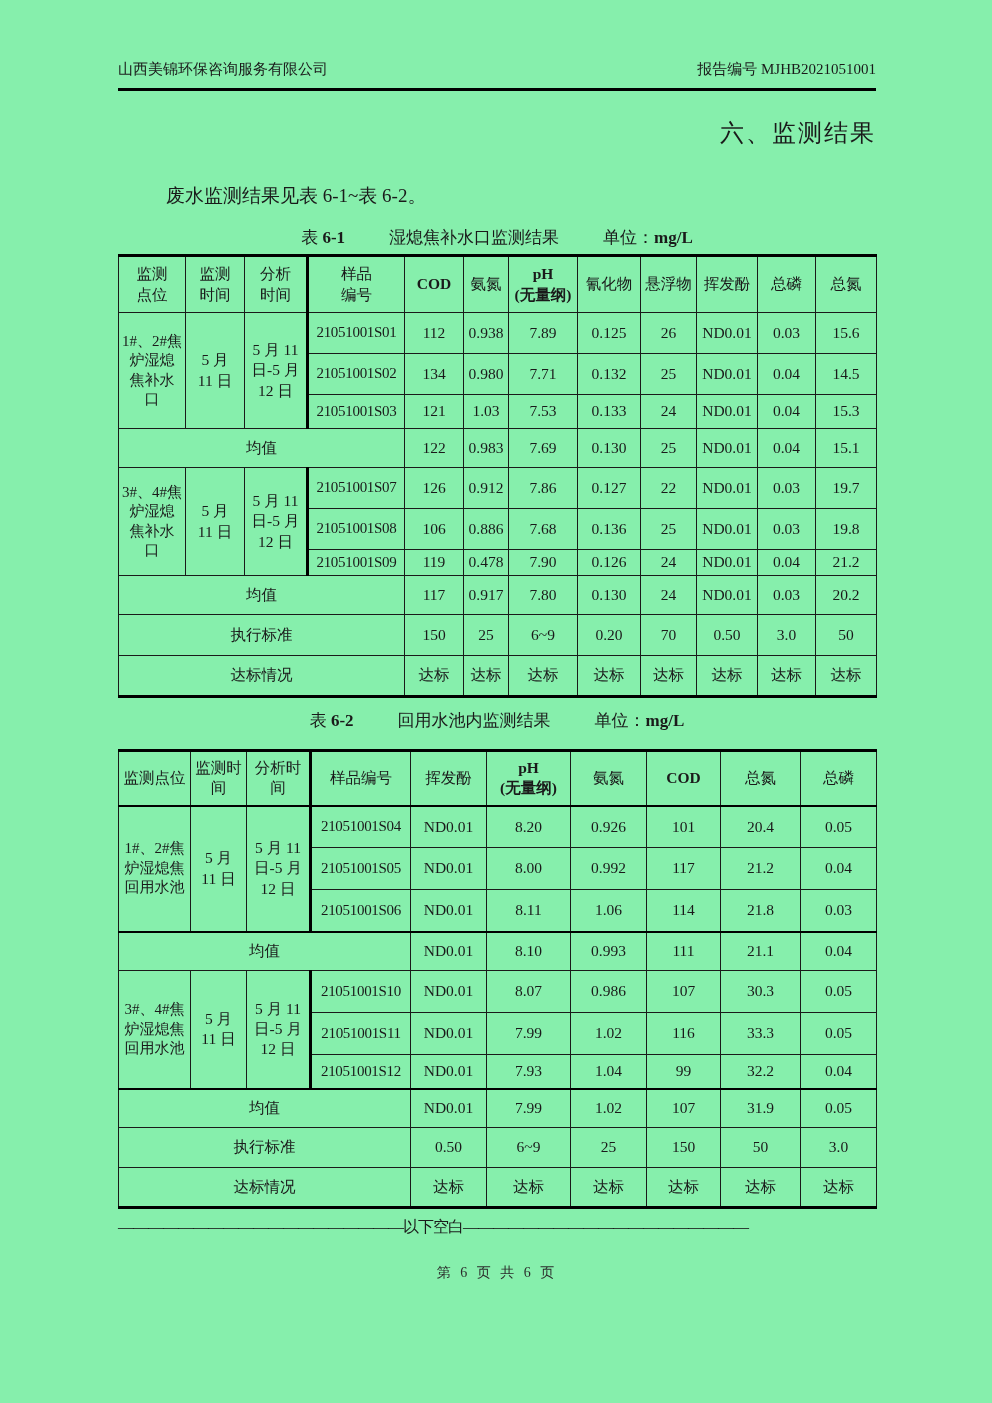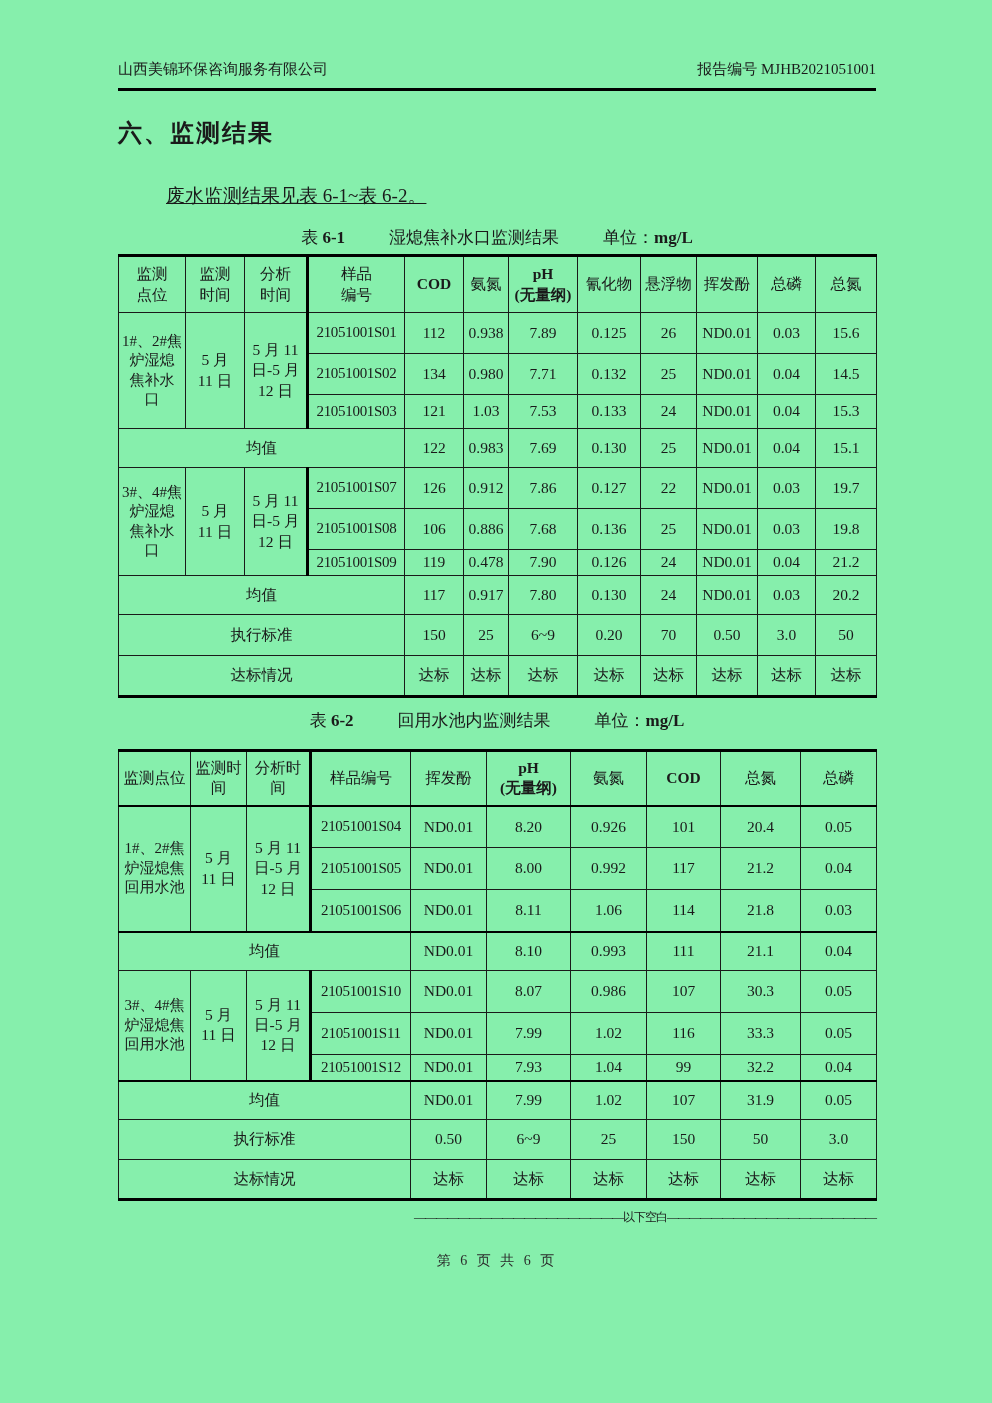--- a/index.html
+++ b/index.html
@@ -4,42 +4,42 @@
 <style>
   html,body { margin:0; padding:0; background:#ffffff; }
   body {
     width:992px; height:1403px; overflow:hidden;
     font-family:"Liberation Serif","DejaVu Serif",serif;
     color:#1a1a1a;
   }
   .page { box-sizing:border-box; width:992px; height:1403px; padding:60px 116px 0 118px; background:#86efac; }
   .doc-header { display:flex; justify-content:space-between; align-items:baseline; font-size:15px; }
   .header-rule { height:0; border-bottom:3px solid #000; margin-top:9px; }
-  .section-title { font-size:24px; font-weight:bold; letter-spacing:2px; margin:26px 0 0 0; }
-  .intro { font-size:19px; margin:34px 0 0 0; text-indent:48px;text-decoration:underline; }
+  .section-title { font-size:24px; font-weight:normal; letter-spacing:2px; margin:26px 0 0 0;text-align:right; }
+  .intro { font-size:19px; margin:34px 0 0 0; text-indent:48px; }
   .caption { display:flex; justify-content:center; align-items:baseline; gap:44px; font-size:17px; margin-top:17px; }
   .caption .cap-num, .caption .cap-unit-val { font-weight:bold; }
   .caption .cap-group { white-space:nowrap; }
   table { border-collapse:collapse; table-layout:fixed; width:758px;
           border-top:3px solid #000; border-bottom:3px solid #000; }
   #tbl1 { margin-top:5px; }
   #tbl2 { margin-top:17px; }
   .caption.second { margin-top:11px; }
   th, td {
     border:1px solid #1a1a1a; text-align:center; vertical-align:middle;
     font-weight:normal; font-size:15.5px; line-height:1.3;
     white-space:pre-line; padding:0 2px; overflow:hidden;
   }
   th.lat, th.ph { font-weight:bold; }
   td.site { font-size:15px; }
   td.sample { font-size:15px; letter-spacing:-0.3px;margin-top:16px; }
   .blt { border-left:3px solid #000 !important; }
   .btt { border-top:2.5px solid #000 !important; }
   table[data-table="table2"] thead th { border-bottom:2px solid #000; }
-  .blank-note { font-size:12px; text-align:right; margin-top:8px; white-space:nowrap; letter-spacing:-1px; }
+  .blank-note { font-size:16px; text-align:left; margin-top:8px; white-space:nowrap; letter-spacing:-1px; }
   .page-footer { font-size:14px; text-align:center; margin-top:26px; letter-spacing:3px; color:#2b2b2b; }
 </style>
 </head>
 <body>
 
 <div class="page">
 
   <div class="doc-header">
     <span>山西美锦环保咨询服务有限公司</span>
     <span>报告编号 MJHB2021051001</span>
@@ -324,21 +324,21 @@
         </tr>
         <tr style="height: 42px;">
           <td class="sample blt">21051001S11</td>
           <td>ND0.01</td>
           <td>7.99</td>
           <td>1.02</td>
           <td>116</td>
           <td>33.3</td>
           <td>0.05</td>
         </tr>
-        <tr style="height: 26px;">
+        <tr style="height: 34px;">
           <td class="sample blt">21051001S12</td>
           <td>ND0.01</td>
           <td>7.93</td>
           <td>1.04</td>
           <td>99</td>
           <td>32.2</td>
           <td>0.04</td>
         </tr>
         <tr style="height: 39px;">
           <td colspan="4" class="label btt">均值</td>

